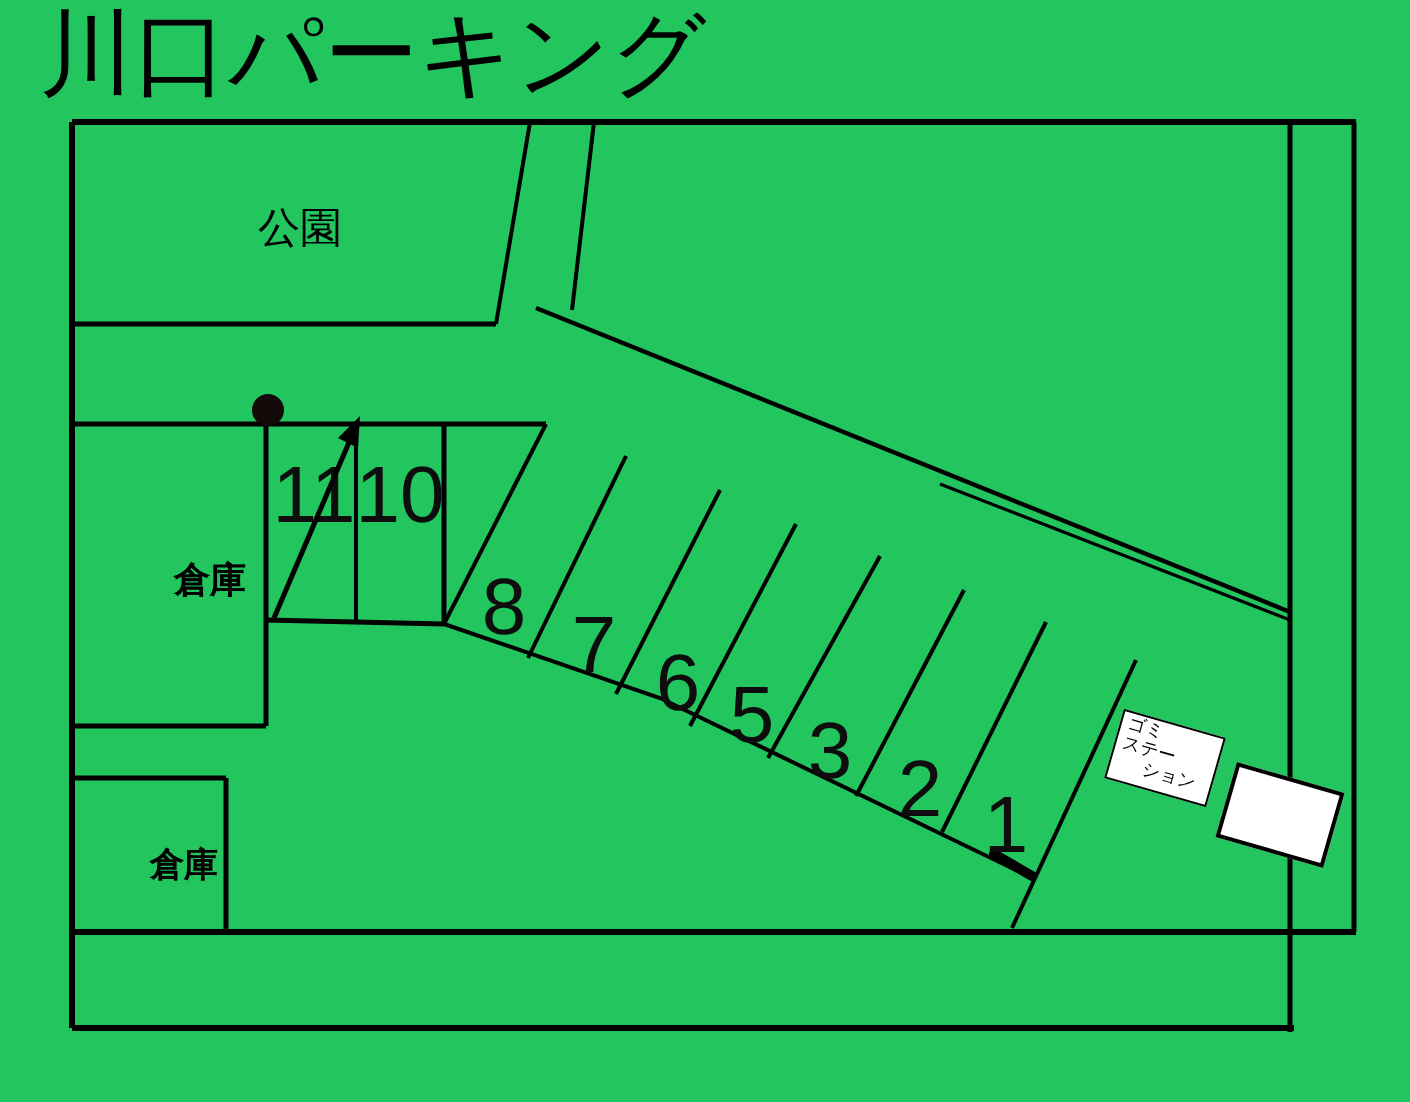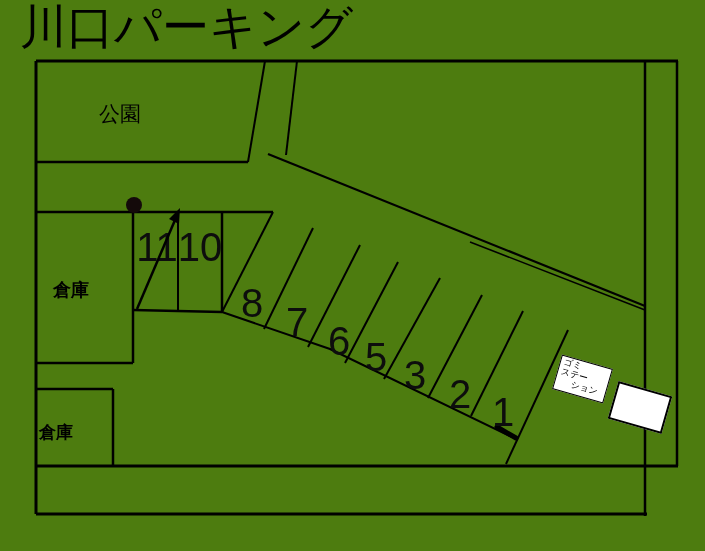--- a/index.html
+++ b/index.html
@@ -8,41 +8,41 @@
     background: #ffffff;
     width: 705px;
     height: 551px;
     overflow: hidden;
     font-family: "Liberation Sans", "DejaVu Sans", sans-serif;
   }
   #stage {
     position: relative;
     width: 705px;
     height: 551px;
-    background: #4d7c0f;
+    background: #22c55e;
   }
   #map-svg {
     position: absolute;
     left: 0;
     top: 0;
   }
   .page-title {
     position: absolute;
     left: 20px;
     top: 0px;
     font-size: 47px;
     line-height: 1.15;
     letter-spacing: 0px;
     color: #000000;
     white-space: nowrap;
   }
   .area-label {
     position: absolute;
     color: #000000;
-    text-align: left;
+    text-align: right;
     white-space: nowrap;
   }
   .park-label {
     left: 99px;
     top: 100px;
     width: 72px;
     font-size: 21px;
   }
   .warehouse1-label {
     left: 53px;

